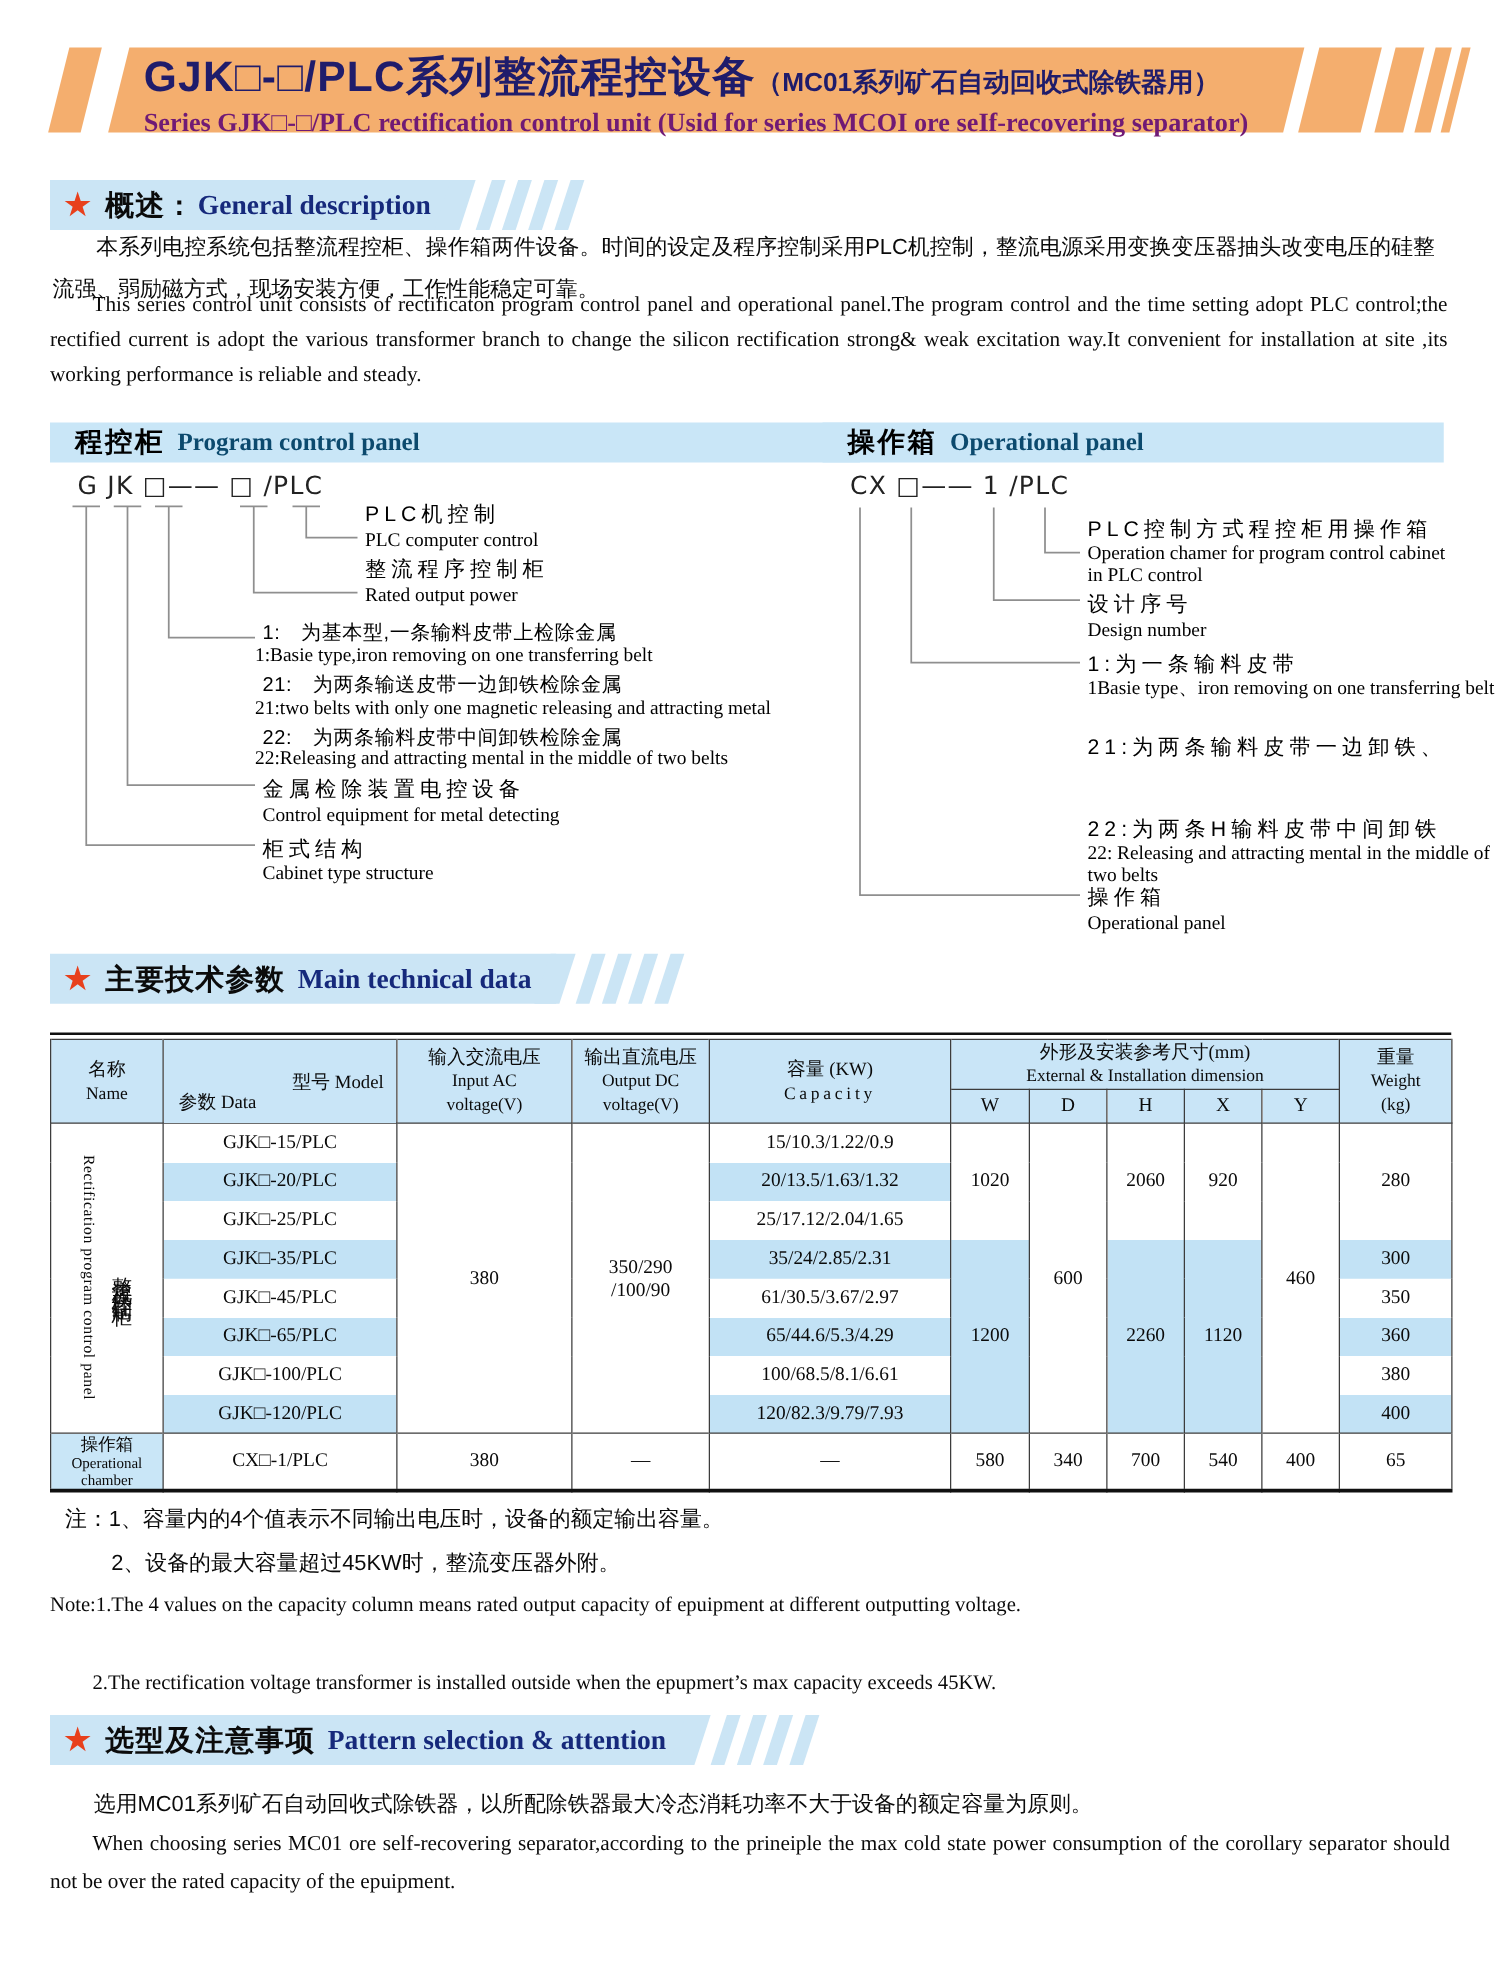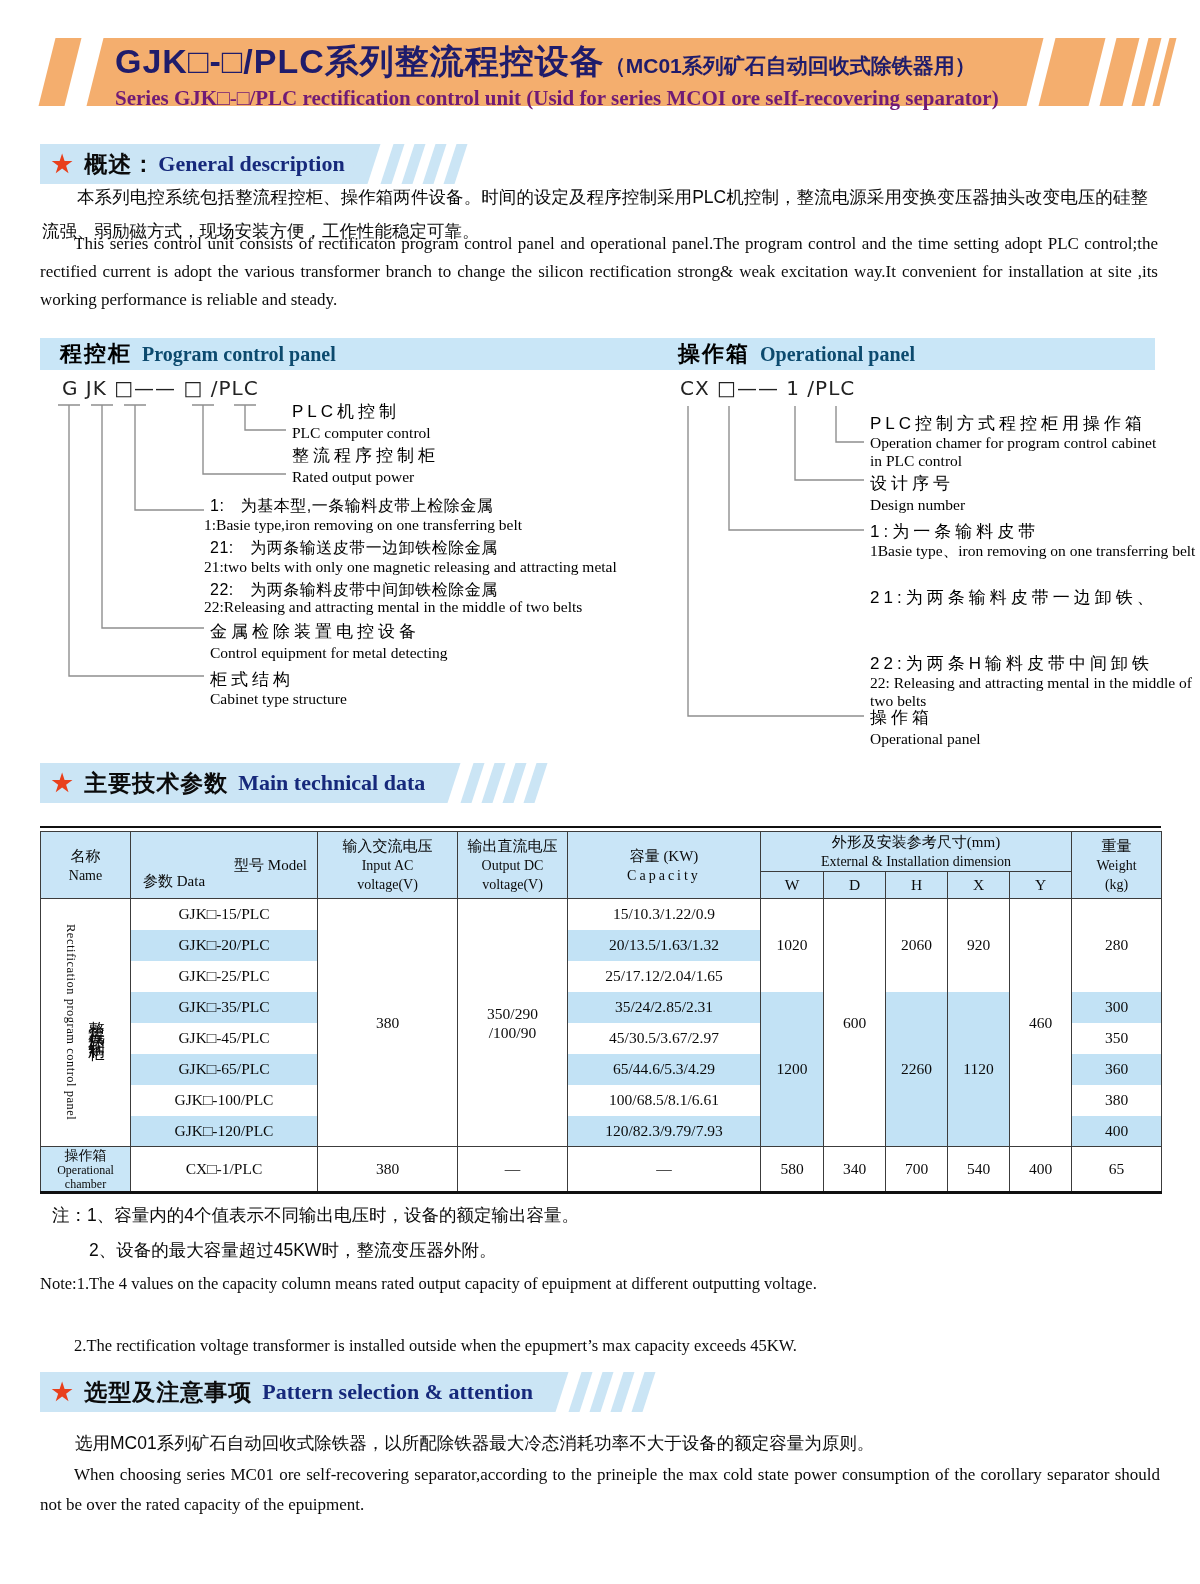--- a/index.html
+++ b/index.html
@@ -297,21 +297,21 @@
       <tr class="r rb">
         <td>GJK□-35/PLC</td>
         <td>35/24/2.85/2.31</td>
         <td rowspan="5" class="bcell">1200</td>
         <td rowspan="5" class="bcell">2260</td>
         <td rowspan="5" class="bcell">1120</td>
         <td>300</td>
       </tr>
       <tr class="r">
         <td>GJK□-45/PLC</td>
-        <td>45/30.5/3.67/2.97</td>
+        <td>61/30.5/3.67/2.97</td>
         <td>350</td>
       </tr>
       <tr class="r rb">
         <td>GJK□-65/PLC</td>
         <td>65/44.6/5.3/4.29</td>
         <td>360</td>
       </tr>
       <tr class="r">
         <td>GJK□-100/PLC</td>
         <td>100/68.5/8.1/6.61</td>

